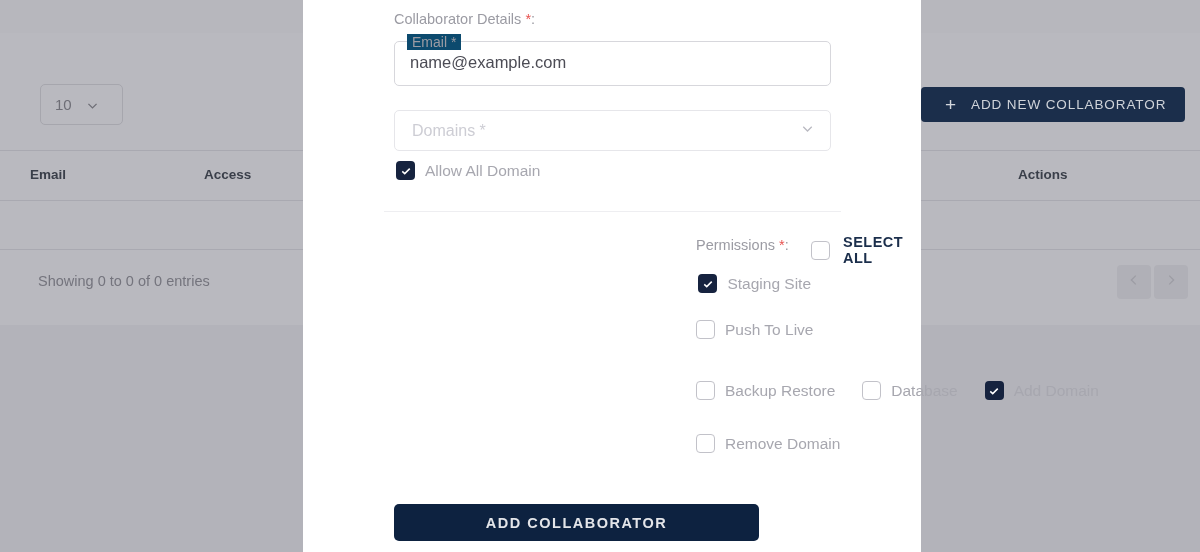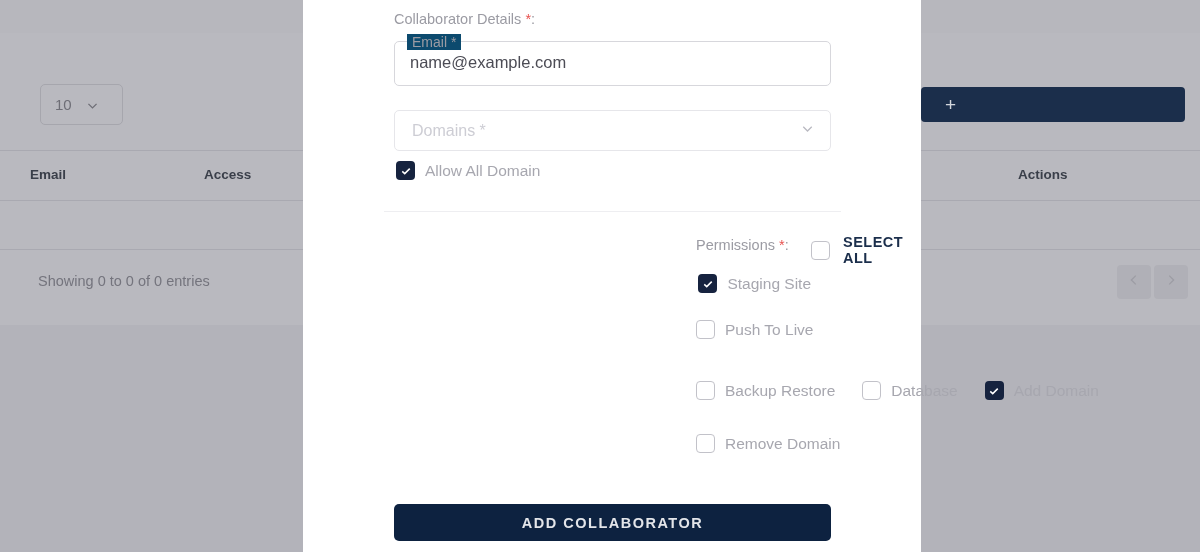--- a/index.html
+++ b/index.html
@@ -115,21 +115,21 @@
     font-size: 14.5px; font-weight: bold; letter-spacing: 0.5px; color: #1b2e4b;
   }
 
   .perm-row { position: absolute; display: flex; align-items: center; gap: 27px; }
   .r1 { left: 393px; top: 274px; flex-direction: column; }
   .r2 { left: 393px; top: 327px; }
   .r3 { left: 393px; top: 381px; }
   .r4 { left: 393px; top: 434px; }
 
   .submit-btn {
-    position: absolute; left: 91px; top: 504px; width: 437px; height: 37px;
+    position: absolute; left: 91px; top: 504px; width: 365px; height: 37px;
     background: #0d2240; border-radius: 5px;
     display: flex; align-items: center; justify-content: center;
     color: #e3e5e9; font-size: 14.5px; font-weight: bold; letter-spacing: 1.5px;
   }
 </style>
 </head>
 <body>
 
 <div id="backdrop">
   <div class="bg-topband"></div>
@@ -140,20 +140,21 @@
     <span>10</span>
     <span class="chev">
       <svg viewBox="0 0 16 16" width="13" height="13" fill="none" stroke="#6e6e76" stroke-width="1.6">
         <path d="M3 6 L8 11 L13 6"></path>
       </svg>
     </span>
   </div>
 
   <div class="add-new-btn">
     <span class="plus">+</span>
+    <span>ADD NEW COLLABORATOR</span>
   </div>
 
   <div class="tbl-line" style="top:150px"></div>
   <div class="tbl-line" style="top:200px"></div>
   <div class="tbl-line" style="top:249px"></div>
 
   <div class="tbl-head" style="left:30px">Email</div>
   <div class="tbl-head" style="left:204px">Access</div>
   <div class="tbl-head" style="left:1018px">Actions</div>
 

